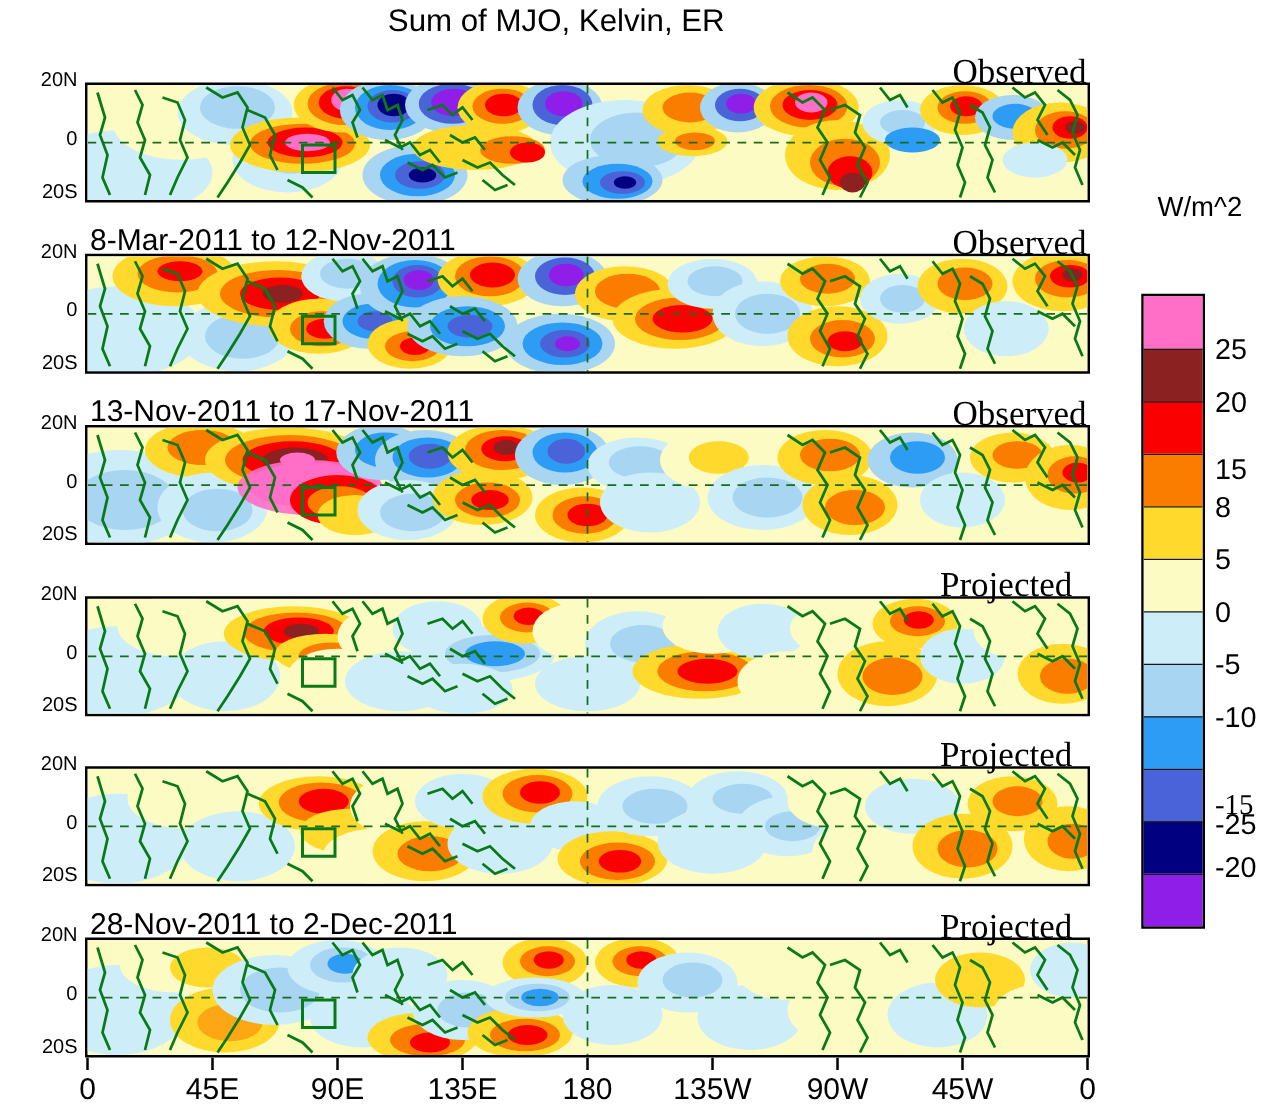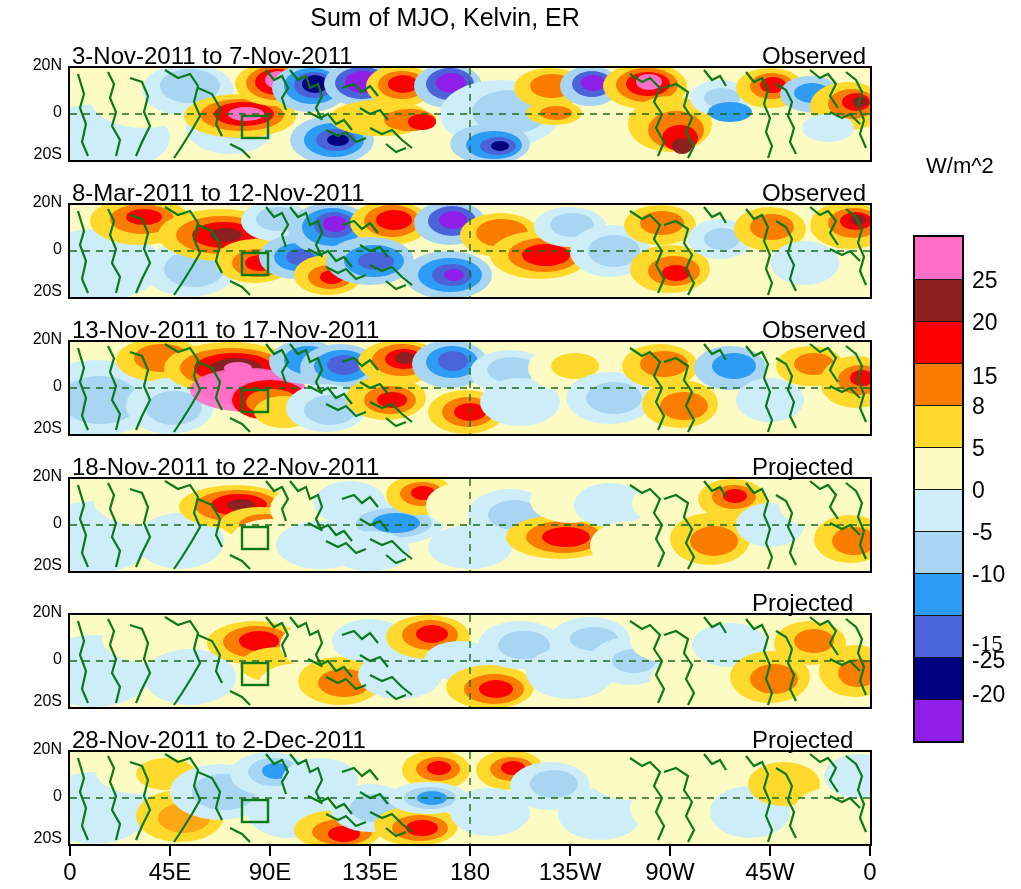--- a/index.html
+++ b/index.html
@@ -50,22 +50,23 @@
     height: 100%;
     display: block;
   }
   .panel-label-left {
     position: absolute;
     font-size: 24px;
     white-space: nowrap;
   }
   .panel-label-right {
     position: absolute;
-    font-size: 24px;
+    font-size: 28px;
     white-space: nowrap;
+    font-family: Liberation Serif, serif;
   }
   .lat-wrap {
     position: absolute;
     left: 0;
     width: 62px;
     text-align: right;
     font-size: 16px;
     white-space: nowrap;
   }
   .xtick-label {
@@ -234,21 +235,20 @@
 
           <line x1="0" y1="46" x2="800" y2="46" stroke="#1a6b1a" stroke-width="1.4" stroke-dasharray="7,6"></line>
 
           <line x1="400" y1="0" x2="400" y2="92" stroke="#1a6b1a" stroke-width="1.4" stroke-dasharray="7,6"></line>
 
           <rect x="172" y="48" width="26" height="22" fill="none" stroke="#0a7a18" stroke-width="2.4"></rect>
         </g>
       </svg>
     </div>
   </div>
-  <div class="panel-label-left" style="left:72px;top:42px;">3-Nov-2011 to 7-Nov-2011</div>
   <div class="panel-label-right" style="left:762px;top:42px;">Observed</div>
   <div class="lat-wrap" style="top:56px;">20N</div>
   <div class="lat-wrap" style="top:103px;">0</div>
   <div class="lat-wrap" style="top:145px;">20S</div>
 
   <div class="panel" style="top:203px;height:96px;">
     <div class="panel-inner">
       <svg class="panel-svg" viewBox="0 0 800 92" preserveAspectRatio="none">
         <defs>
             <clipPath id="clip2">
@@ -549,21 +549,20 @@
             <path d="M776,4 L786,12 L792,24 L788,38 L794,52 L790,66 L796,80"></path>
             <path d="M760,44 L772,50 L780,46 L790,56"></path>
           </g>
           <line x1="0" y1="46" x2="800" y2="46" stroke="#1a6b1a" stroke-width="1.4" stroke-dasharray="7,6"></line>
           <line x1="400" y1="0" x2="400" y2="92" stroke="#1a6b1a" stroke-width="1.4" stroke-dasharray="7,6"></line>
           <rect x="172" y="48" width="26" height="22" fill="none" stroke="#0a7a18" stroke-width="2.4"></rect>
         </g>
       </svg>
     </div>
   </div>
-  <div class="panel-label-left" style="left:72px;top:453px;">18-Nov-2011 to 22-Nov-2011</div>
   <div class="panel-label-right" style="left:752px;top:453px;">Projected</div>
   <div class="lat-wrap" style="top:467px;">20N</div>
   <div class="lat-wrap" style="top:514px;">0</div>
   <div class="lat-wrap" style="top:556px;">20S</div>
 
   <div class="panel" style="top:613px;height:96px;">
     <div class="panel-inner">
       <svg class="panel-svg" viewBox="0 0 800 92" preserveAspectRatio="none">
         <defs>
             <clipPath id="clip5">

